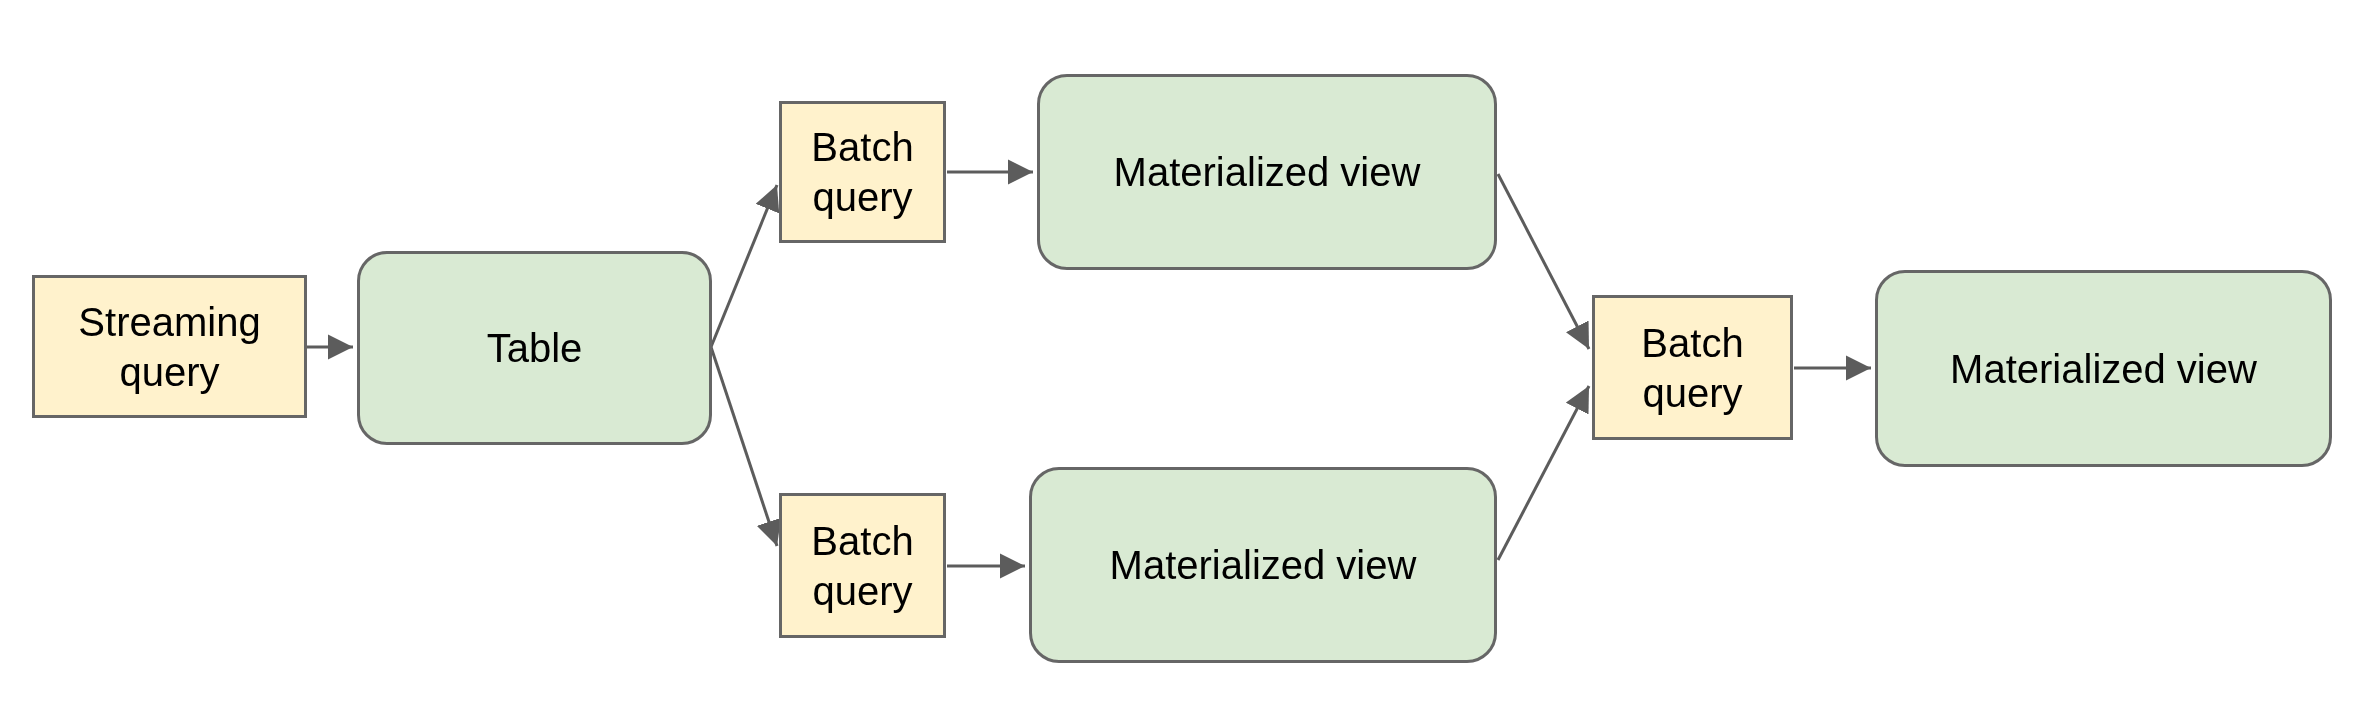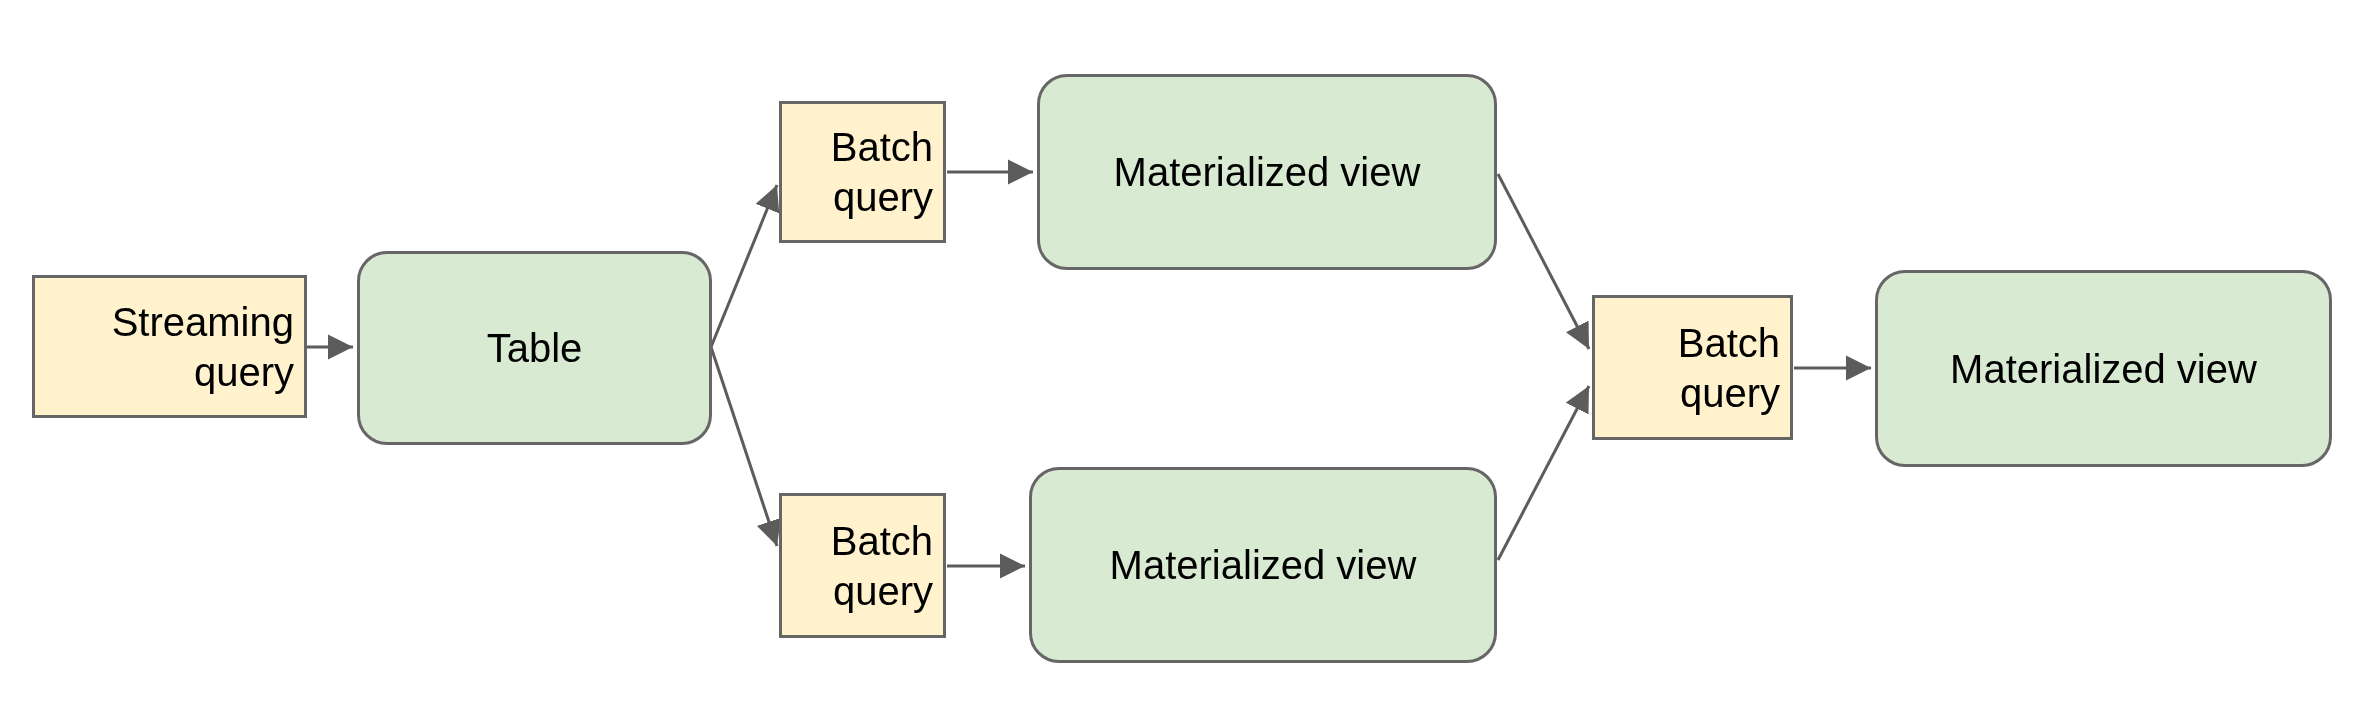--- a/index.html
+++ b/index.html
@@ -36,21 +36,21 @@
     display: flex;
     align-items: center;
     justify-content: center;
     text-align: center;
     border: 3px solid var(--border-color);
     color: var(--text-color);
     font-size: 40px;
     line-height: 1.25;
     padding: 4px 10px;
   }
-  .node.process { background: var(--yellow-fill); border-radius: 0; text-align: right; }
+  .node.process { background: var(--yellow-fill); border-radius: 0; }
   .node.data    { background: var(--green-fill);  border-radius: 30px; }
 
   
   #n-streaming-query { left: 32px;   top: 275px; width: 275px; height: 143px; }
   #n-table           { left: 357px;  top: 251px; width: 355px; height: 194px; }
   #n-batch-top       { left: 779px;  top: 101px; width: 167px; height: 142px; }
   #n-mv-top          { left: 1037px; top: 74px;  width: 460px; height: 196px; }
   #n-batch-bottom    { left: 779px;  top: 493px; width: 167px; height: 145px; }
   #n-mv-bottom       { left: 1029px; top: 467px; width: 468px; height: 196px; }
   #n-batch-mid       { left: 1592px; top: 295px; width: 201px; height: 145px; }

